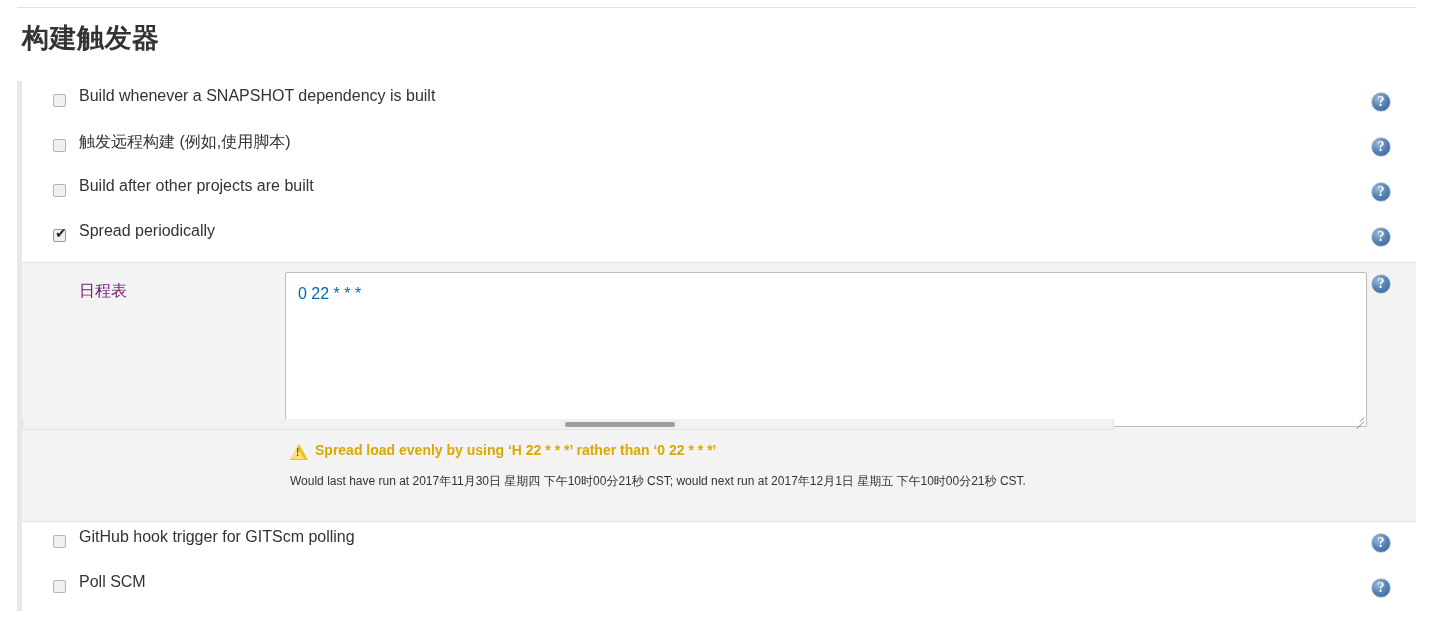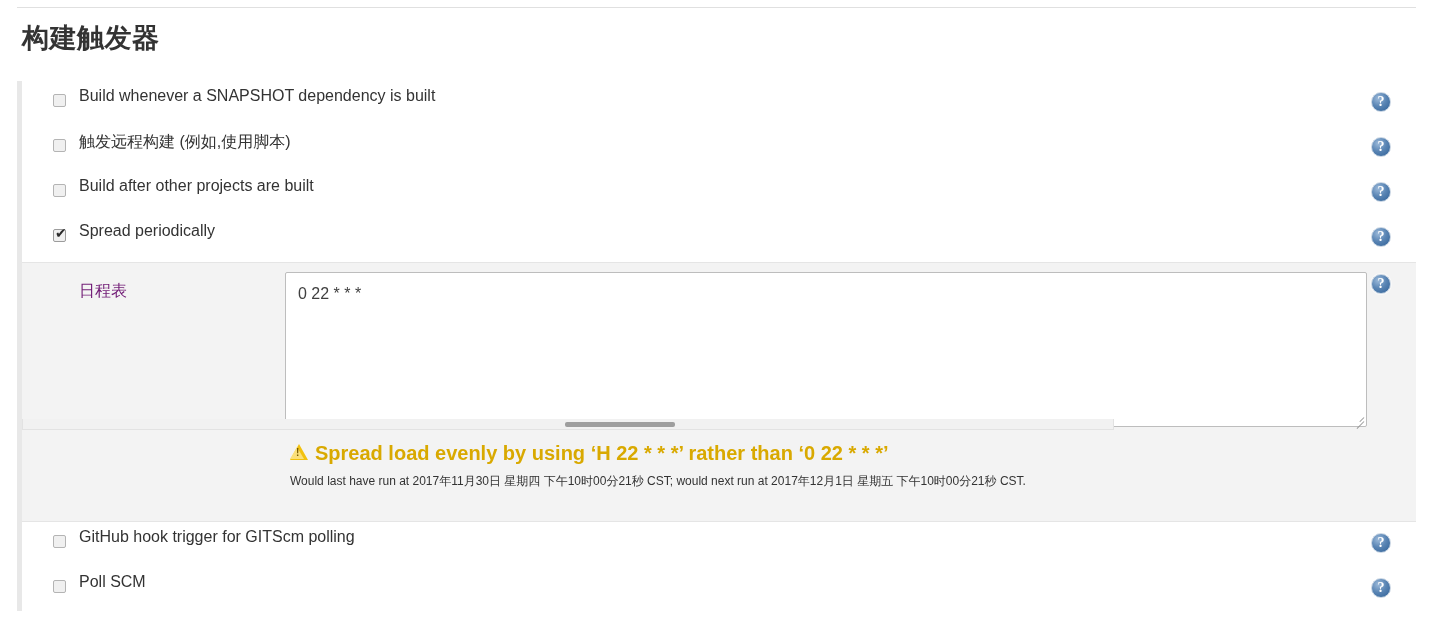--- a/index.html
+++ b/index.html
@@ -163,21 +163,21 @@
     left: 0;
     top: 0;
     width: 1082px;
     height: 155px;
     box-sizing: border-box;
     border: 1px solid #bdbdbd;
     border-radius: 2px;
     background: #ffffff;
     font-family: "Liberation Sans", "DejaVu Sans", sans-serif;
     font-size: 16px;
-    color: #404040;
+    color: #0369a1;
     padding: 11px 12px;
     resize: none;
     outline: none;
     line-height: 20px;
     overflow: hidden;
   }
   .resize-grip {
     position: absolute;
     right: 2px;
     bottom: 2px;
@@ -248,21 +248,21 @@
     top: 5px;
     font-size: 10px;
     line-height: 12px;
     font-weight: bold;
     color: #7a5c00;
   }
   .warn-text {
     position: absolute;
     left: 30px;
     top: 0px;
-    font-size: 20px;
+    font-size: 14px;
     font-weight: bold;
     color: #d9a900;
     white-space: nowrap;
   }
   .nextrun-text {
     position: absolute;
     left: 268px;
     top: 205px;
     width: 1078px;
     font-size: 12px;

